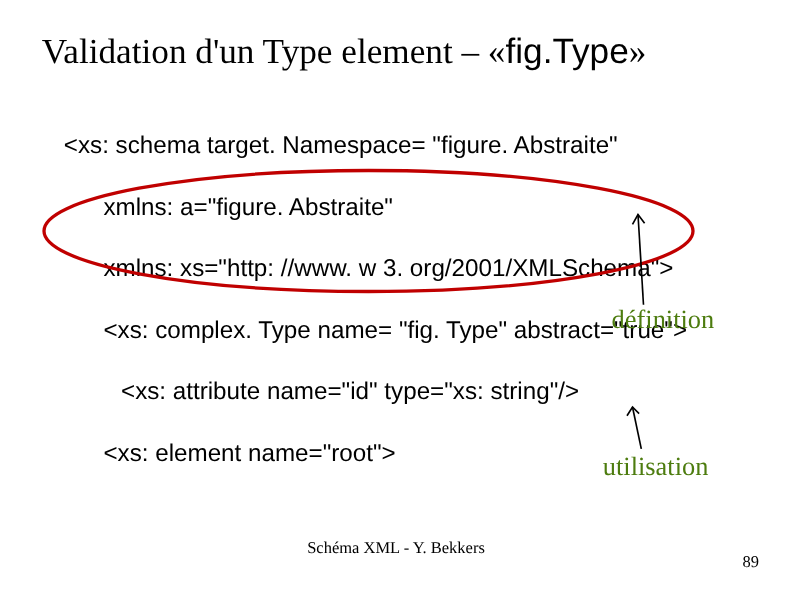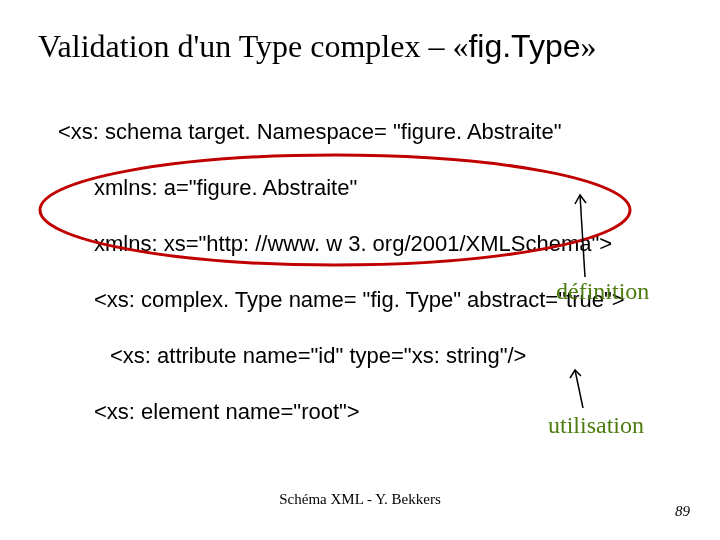--- a/index.html
+++ b/index.html
@@ -54,36 +54,35 @@
   .footer-center {
     position: absolute;
     left: 50%;
     transform: translateX(-50%);
     bottom: 12px;
   }
   .footer-right {
     position: absolute;
     right: 30px;
     bottom: 0;
-    font-style: italic;
   }
   svg.overlay {
     position: absolute;
     top: 0;
     left: 0;
     width: 720px;
     height: 540px;
     pointer-events: none;
   }
 </style>
 </head>
 <body>
 
 <div class="title">
-  <span>Validation d'un Type complex – «</span><span class="mono">fig.Type</span><span>»</span>
+  <span>Validation d'un Type element – «</span><span class="mono">fig.Type</span><span>»</span>
 </div>
 
 <div class="code">
 <div>&lt;xs: schema target. Namespace= "figure. Abstraite"</div>
 <div class="ind1">xmlns: a="figure. Abstraite"</div>
 <div class="ind1">xmlns: xs="http: //www. w 3. org/2001/XMLSchema"&gt;</div>
 <div class="ind1">&lt;xs: complex. Type name= "fig. Type" abstract="true"&gt;</div>
 <div class="ind2">&lt;xs: attribute name="id" type="xs: string"/&gt;</div>
 <div class="ind1">&lt;xs: element name="root"&gt;</div>
 

